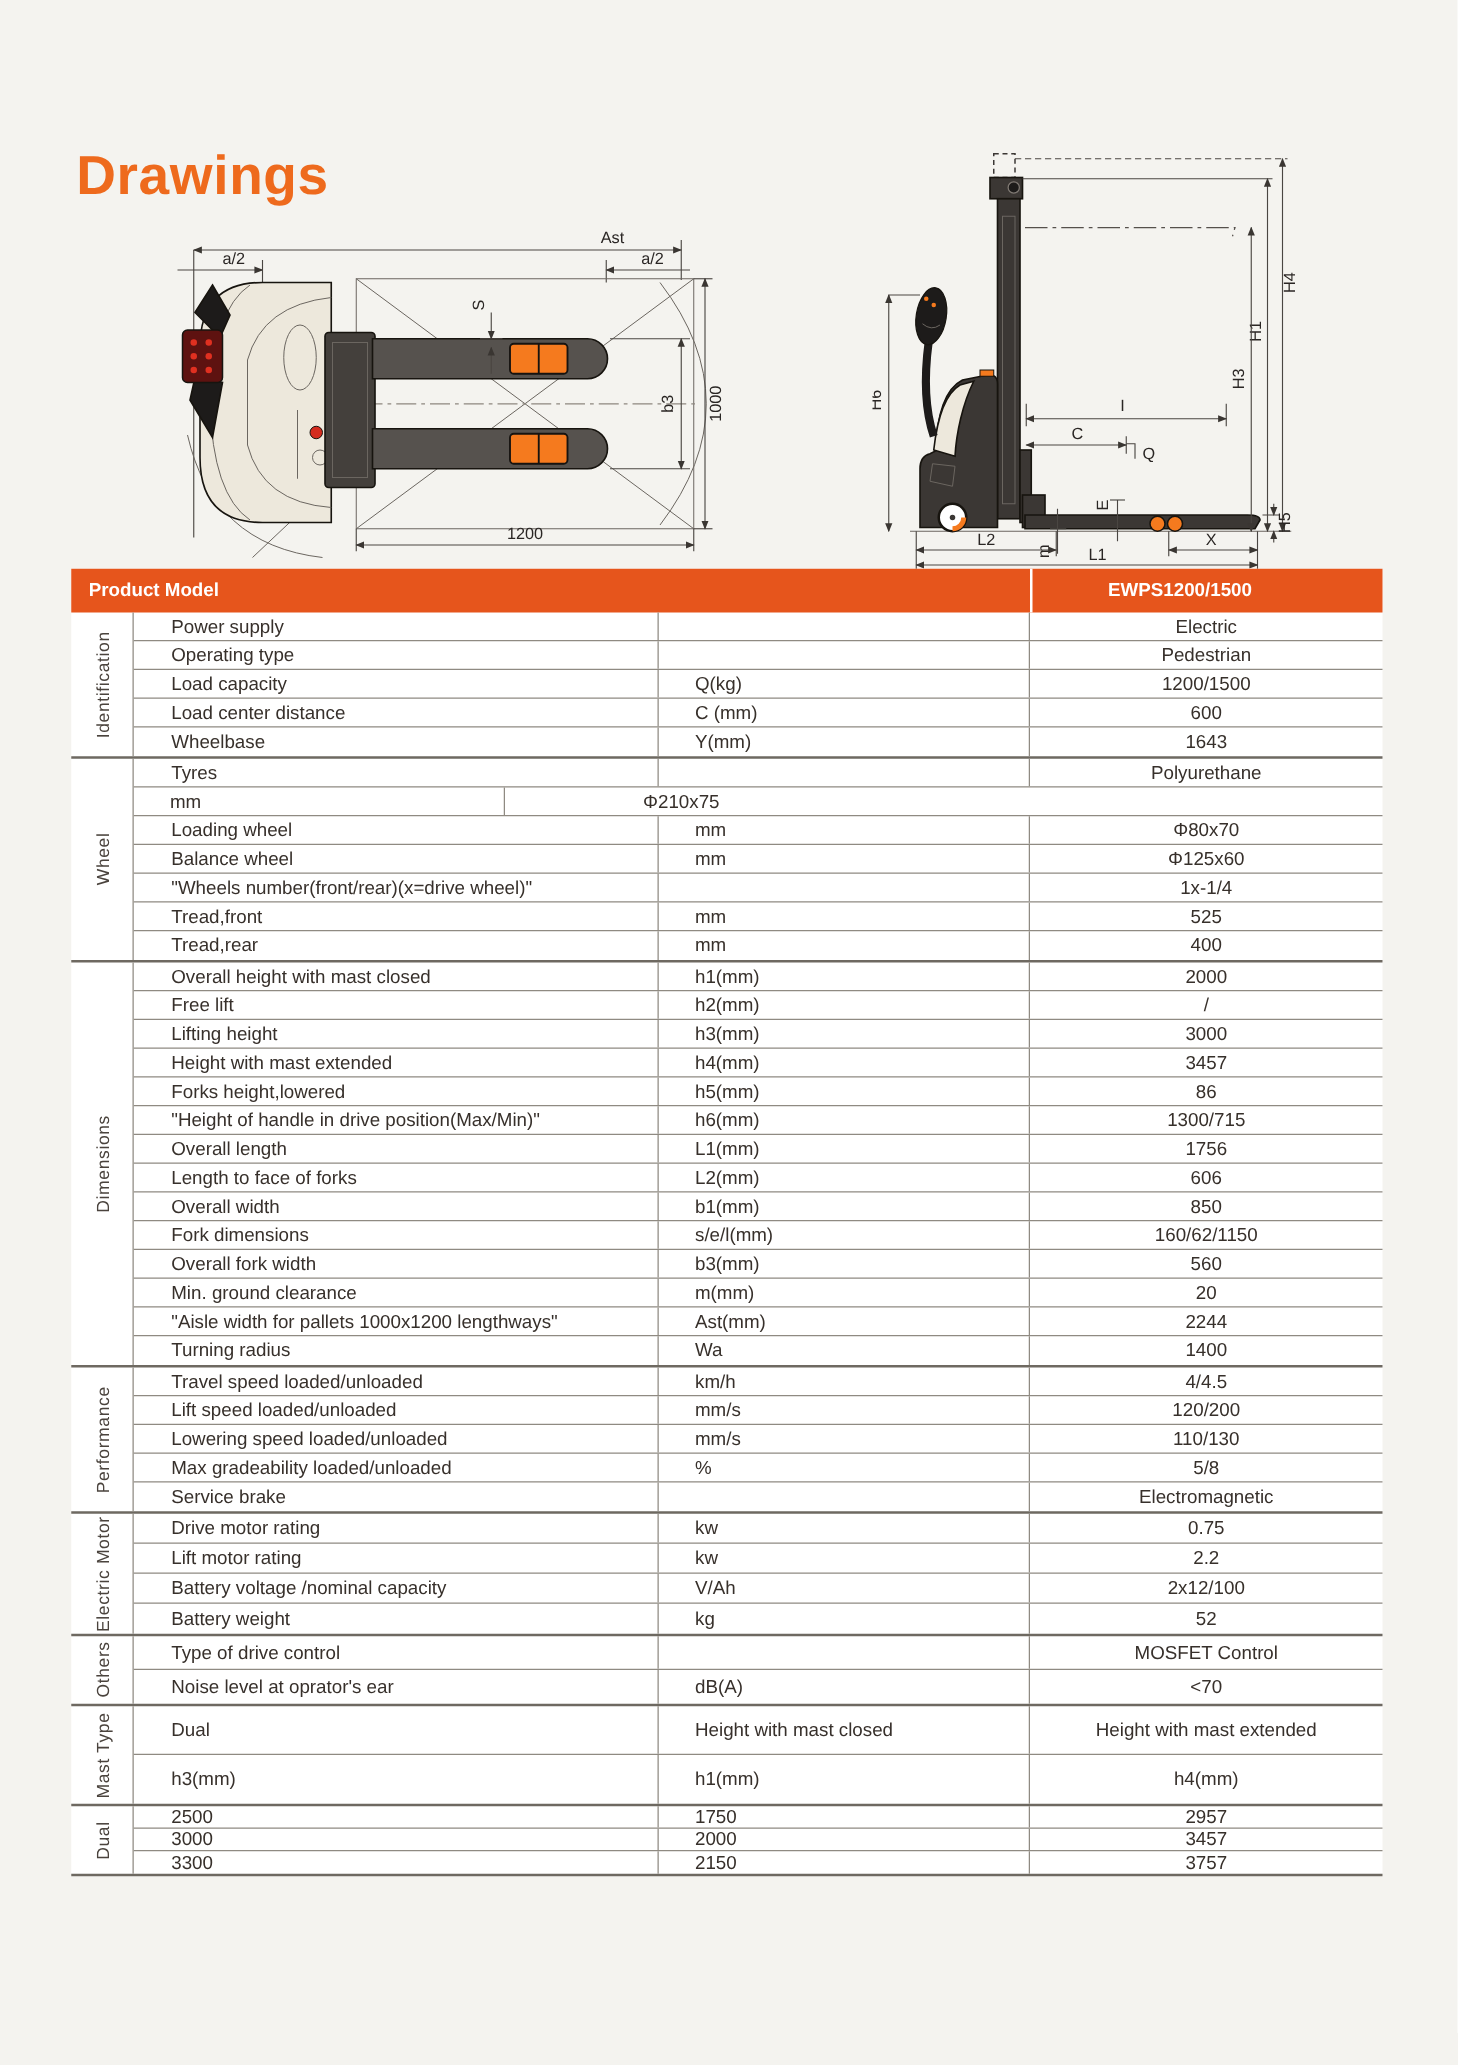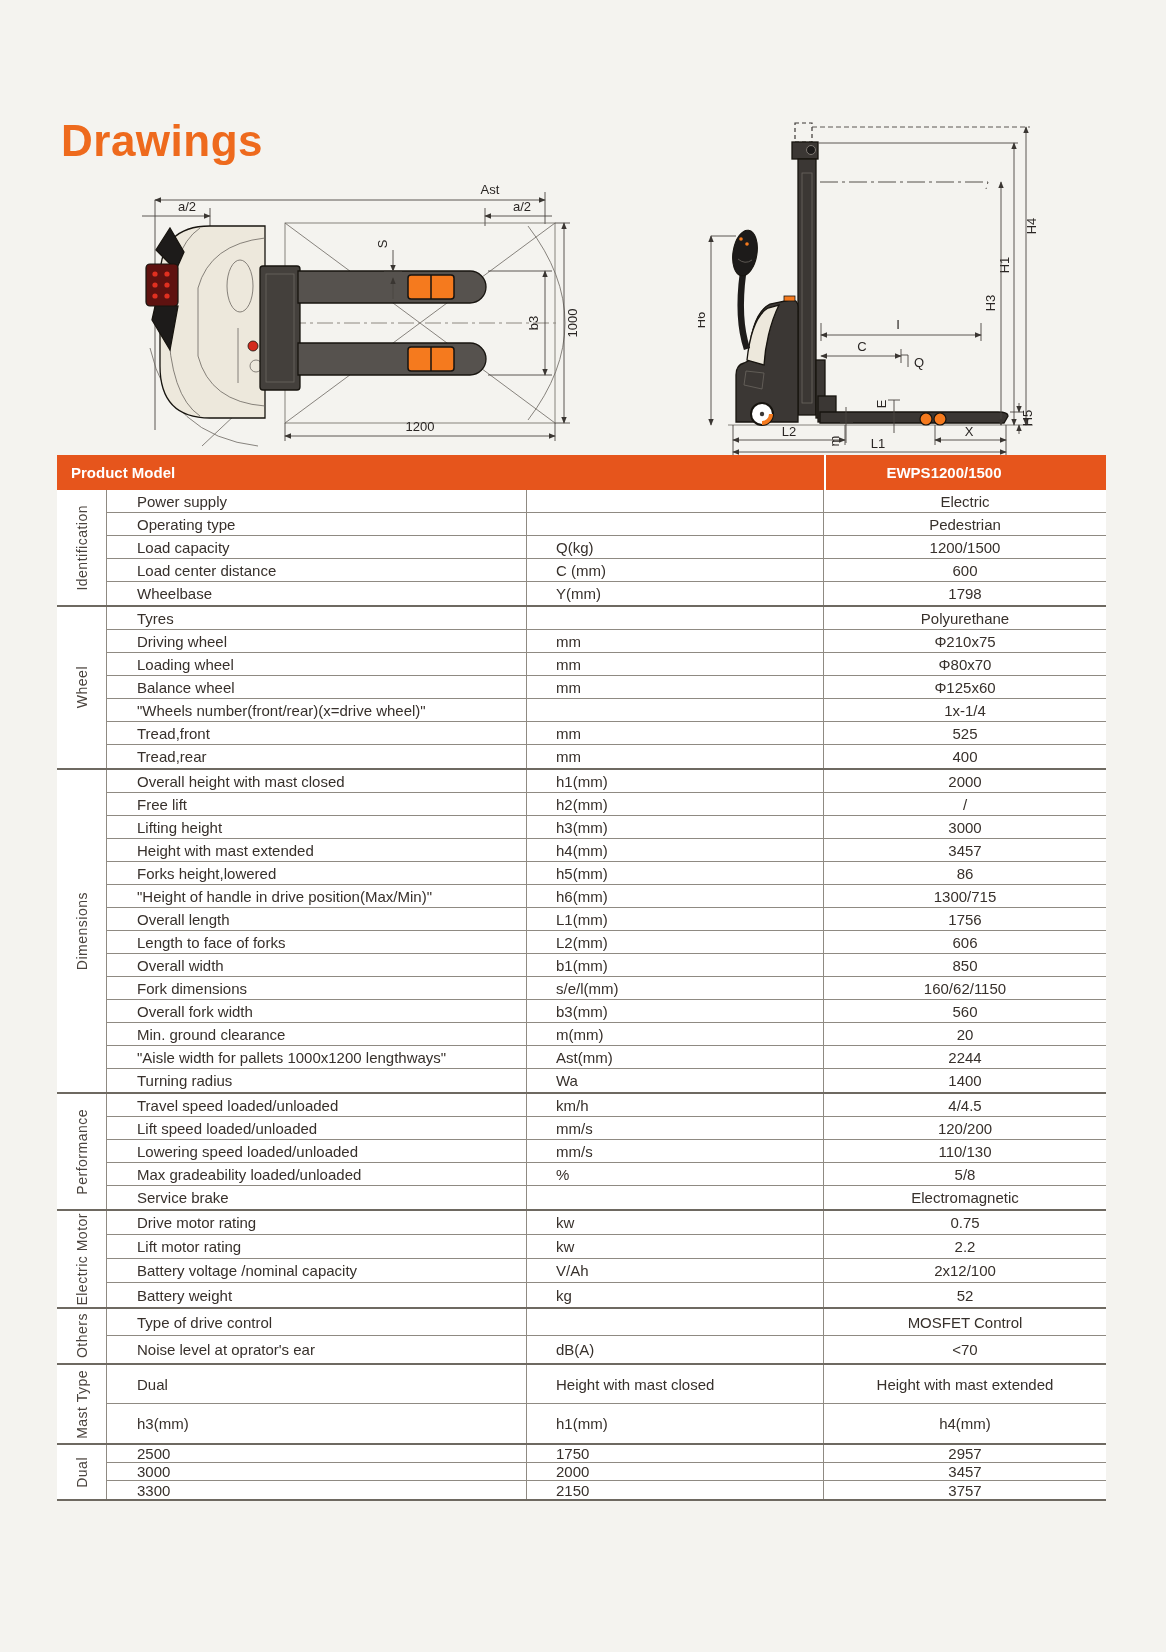--- a/index.html
+++ b/index.html
@@ -262,36 +262,35 @@
               <div class="cell value">1200/1500</div>
             </div>
             <div class="row">
               <div class="cell name">Load center distance</div>
               <div class="cell unit">C (mm)</div>
               <div class="cell value">600</div>
             </div>
             <div class="row">
               <div class="cell name">Wheelbase</div>
               <div class="cell unit">Y(mm)</div>
-              <div class="cell value">1798</div>
+              <div class="cell value">1643</div>
             </div>
           </div>
         </div>
         <div class="section sec-1">
           <div class="seclabel">
             <span>Wheel</span>
           </div>
           <div class="rows">
             <div class="row">
               <div class="cell name">Tyres</div>
               <div class="cell unit"></div>
               <div class="cell value">Polyurethane</div>
             </div>
             <div class="row">
-              <div class="cell name">Driving wheel</div>
               <div class="cell unit">mm</div>
               <div class="cell value">Φ210x75</div>
             </div>
             <div class="row">
               <div class="cell name">Loading wheel</div>
               <div class="cell unit">mm</div>
               <div class="cell value">Φ80x70</div>
             </div>
             <div class="row">
               <div class="cell name">Balance wheel</div>

